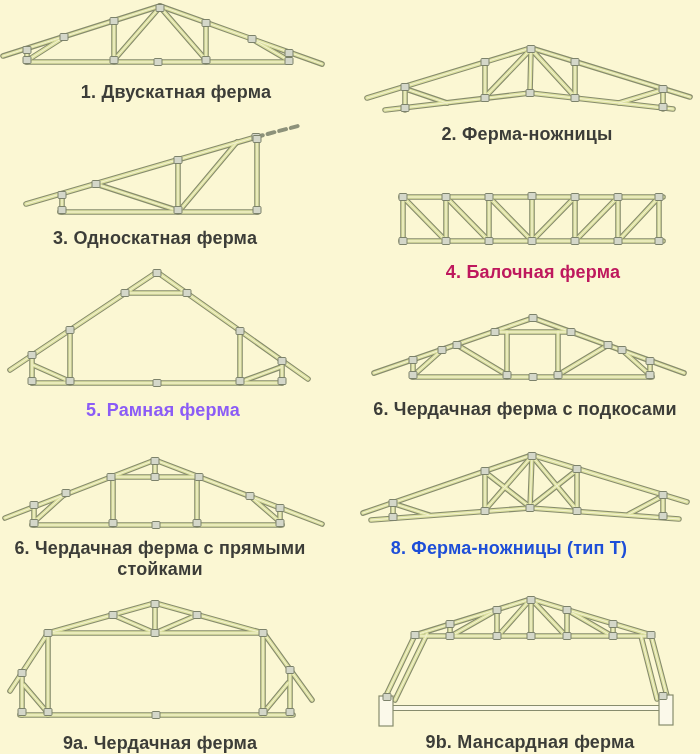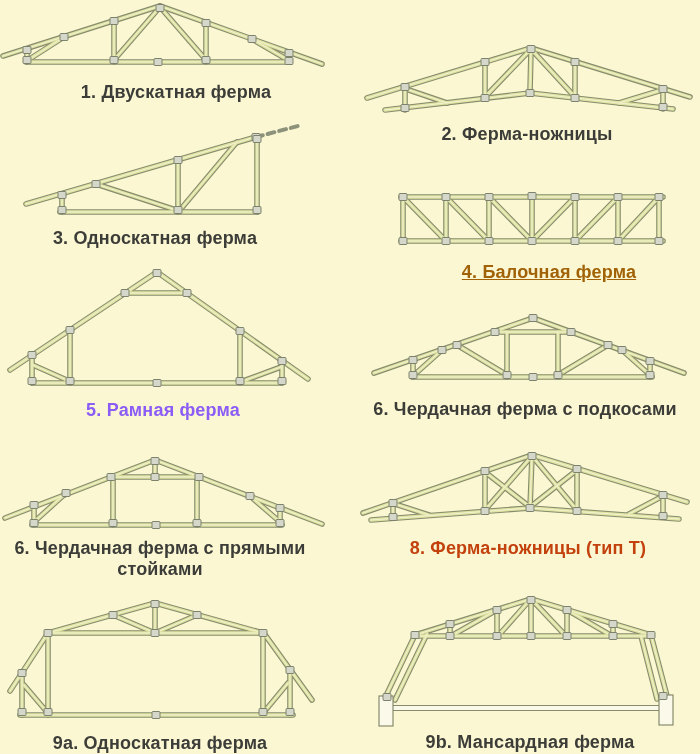--- a/index.html
+++ b/index.html
@@ -209,21 +209,21 @@
           <rect x="260" y="5.5" width="8" height="7" rx="1" fill="#d4d7c9" stroke="#7c826b" stroke-width="1"></rect>
           <rect x="4" y="49.5" width="8" height="7" rx="1" fill="#d4d7c9" stroke="#7c826b" stroke-width="1"></rect>
           <rect x="47" y="49.5" width="8" height="7" rx="1" fill="#d4d7c9" stroke="#7c826b" stroke-width="1"></rect>
           <rect x="90" y="49.5" width="8" height="7" rx="1" fill="#d4d7c9" stroke="#7c826b" stroke-width="1"></rect>
           <rect x="133" y="49.5" width="8" height="7" rx="1" fill="#d4d7c9" stroke="#7c826b" stroke-width="1"></rect>
           <rect x="176" y="49.5" width="8" height="7" rx="1" fill="#d4d7c9" stroke="#7c826b" stroke-width="1"></rect>
           <rect x="219" y="49.5" width="8" height="7" rx="1" fill="#d4d7c9" stroke="#7c826b" stroke-width="1"></rect>
           <rect x="260" y="49.5" width="8" height="7" rx="1" fill="#d4d7c9" stroke="#7c826b" stroke-width="1"></rect>
         </svg>
       </div>
-      <div class="caption" style="left: 399px; top: 262px; width: 300px; color: #a16207; text-decoration: underline;">4. Балочная ферма</div>
+      <div class="caption" style="left: 383px; top: 262px; width: 300px; color: #be185d;">4. Балочная ферма</div>
       <div class="truss" style="left: 0px; top: 263px;">
         <svg width="335" height="132" viewBox="0 0 335 132">
           <line x1="32" y1="120" x2="282" y2="120" stroke="#878c6d" stroke-width="5.6" stroke-linecap="round"></line>
           <line x1="10" y1="107" x2="157" y2="9" stroke="#878c6d" stroke-width="5.6" stroke-linecap="round"></line>
           <line x1="157" y1="9" x2="308" y2="116" stroke="#878c6d" stroke-width="5.6" stroke-linecap="round"></line>
           <line x1="125" y1="30" x2="187" y2="30" stroke="#878c6d" stroke-width="5.6" stroke-linecap="round"></line>
           <line x1="70" y1="67" x2="70" y2="120" stroke="#878c6d" stroke-width="5.6" stroke-linecap="round"></line>
           <line x1="240" y1="68" x2="240" y2="120" stroke="#878c6d" stroke-width="5.6" stroke-linecap="round"></line>
           <line x1="32" y1="92" x2="32" y2="120" stroke="#878c6d" stroke-width="5.6" stroke-linecap="round"></line>
           <line x1="282" y1="98" x2="282" y2="120" stroke="#878c6d" stroke-width="5.6" stroke-linecap="round"></line>
@@ -422,21 +422,21 @@
           <rect x="216" y="19.5" width="8" height="7" rx="1" fill="#d4d7c9" stroke="#7c826b" stroke-width="1"></rect>
           <rect x="169" y="58.5" width="8" height="7" rx="1" fill="#d4d7c9" stroke="#7c826b" stroke-width="1"></rect>
           <rect x="124" y="61.5" width="8" height="7" rx="1" fill="#d4d7c9" stroke="#7c826b" stroke-width="1"></rect>
           <rect x="216" y="61.5" width="8" height="7" rx="1" fill="#d4d7c9" stroke="#7c826b" stroke-width="1"></rect>
           <rect x="32" y="53.5" width="8" height="7" rx="1" fill="#d4d7c9" stroke="#7c826b" stroke-width="1"></rect>
           <rect x="32" y="67.5" width="8" height="7" rx="1" fill="#d4d7c9" stroke="#7c826b" stroke-width="1"></rect>
           <rect x="302" y="45.5" width="8" height="7" rx="1" fill="#d4d7c9" stroke="#7c826b" stroke-width="1"></rect>
           <rect x="302" y="66.5" width="8" height="7" rx="1" fill="#d4d7c9" stroke="#7c826b" stroke-width="1"></rect>
         </svg>
       </div>
-      <div class="caption" style="left: 358px; top: 538px; width: 340px; color: #c2410c;">8. Ферма-ножницы (тип Т)</div>
+      <div class="caption" style="left: 339px; top: 538px; width: 340px; color: #1d4ed8;">8. Ферма-ножницы (тип Т)</div>
       <div class="truss" style="left: 0px; top: 593px;">
         <svg width="348" height="142" viewBox="0 0 348 142">
           <line x1="20" y1="122" x2="293" y2="122" stroke="#878c6d" stroke-width="5.6" stroke-linecap="round"></line>
           <line x1="10" y1="98" x2="48" y2="40" stroke="#878c6d" stroke-width="5.6" stroke-linecap="round"></line>
           <line x1="312" y1="107" x2="263" y2="39" stroke="#878c6d" stroke-width="5.6" stroke-linecap="round"></line>
           <line x1="48" y1="40" x2="263" y2="40" stroke="#878c6d" stroke-width="5.6" stroke-linecap="round"></line>
           <line x1="48" y1="40" x2="155" y2="10" stroke="#878c6d" stroke-width="5.6" stroke-linecap="round"></line>
           <line x1="155" y1="10" x2="263" y2="40" stroke="#878c6d" stroke-width="5.6" stroke-linecap="round"></line>
           <line x1="155" y1="10" x2="155" y2="40" stroke="#878c6d" stroke-width="5.6" stroke-linecap="round"></line>
           <line x1="113" y1="22" x2="155" y2="40" stroke="#878c6d" stroke-width="5.6" stroke-linecap="round"></line>
@@ -485,21 +485,21 @@
           <rect x="259" y="36.5" width="8" height="7" rx="1" fill="#d4d7c9" stroke="#7c826b" stroke-width="1"></rect>
           <rect x="18" y="76.5" width="8" height="7" rx="1" fill="#d4d7c9" stroke="#7c826b" stroke-width="1"></rect>
           <rect x="18" y="115.5" width="8" height="7" rx="1" fill="#d4d7c9" stroke="#7c826b" stroke-width="1"></rect>
           <rect x="286" y="73.5" width="8" height="7" rx="1" fill="#d4d7c9" stroke="#7c826b" stroke-width="1"></rect>
           <rect x="286" y="115.5" width="8" height="7" rx="1" fill="#d4d7c9" stroke="#7c826b" stroke-width="1"></rect>
           <rect x="44" y="115.5" width="8" height="7" rx="1" fill="#d4d7c9" stroke="#7c826b" stroke-width="1"></rect>
           <rect x="259" y="115.5" width="8" height="7" rx="1" fill="#d4d7c9" stroke="#7c826b" stroke-width="1"></rect>
           <rect x="152" y="118.5" width="8" height="7" rx="1" fill="#d4d7c9" stroke="#7c826b" stroke-width="1"></rect>
         </svg>
       </div>
-      <div class="caption" style="left: 0px; top: 733px; width: 320px; color: rgb(60, 61, 56);">9a. Односкатная ферма</div>
+      <div class="caption" style="left: 0px; top: 733px; width: 320px; color: rgb(60, 61, 56);">9a. Чердачная ферма</div>
       <div class="truss" style="left: 355px; top: 592px;">
         <svg width="345" height="143" viewBox="0 0 345 143">
           <line x1="60" y1="44" x2="296" y2="44" stroke="#878c6d" stroke-width="5.6" stroke-linecap="round"></line>
           <line x1="60" y1="43" x2="176" y2="7" stroke="#878c6d" stroke-width="5.6" stroke-linecap="round"></line>
           <line x1="176" y1="7" x2="296" y2="43" stroke="#878c6d" stroke-width="5.6" stroke-linecap="round"></line>
           <line x1="28" y1="110" x2="60" y2="43" stroke="#878c6d" stroke-width="5.6" stroke-linecap="round"></line>
           <line x1="40" y1="108" x2="72" y2="42" stroke="#878c6d" stroke-width="5.6" stroke-linecap="round"></line>
           <line x1="312" y1="104" x2="296" y2="43" stroke="#878c6d" stroke-width="5.6" stroke-linecap="round"></line>
           <line x1="302" y1="107" x2="286" y2="44" stroke="#878c6d" stroke-width="5.6" stroke-linecap="round"></line>
           <line x1="95" y1="44" x2="95" y2="32" stroke="#878c6d" stroke-width="5.6" stroke-linecap="round"></line>

